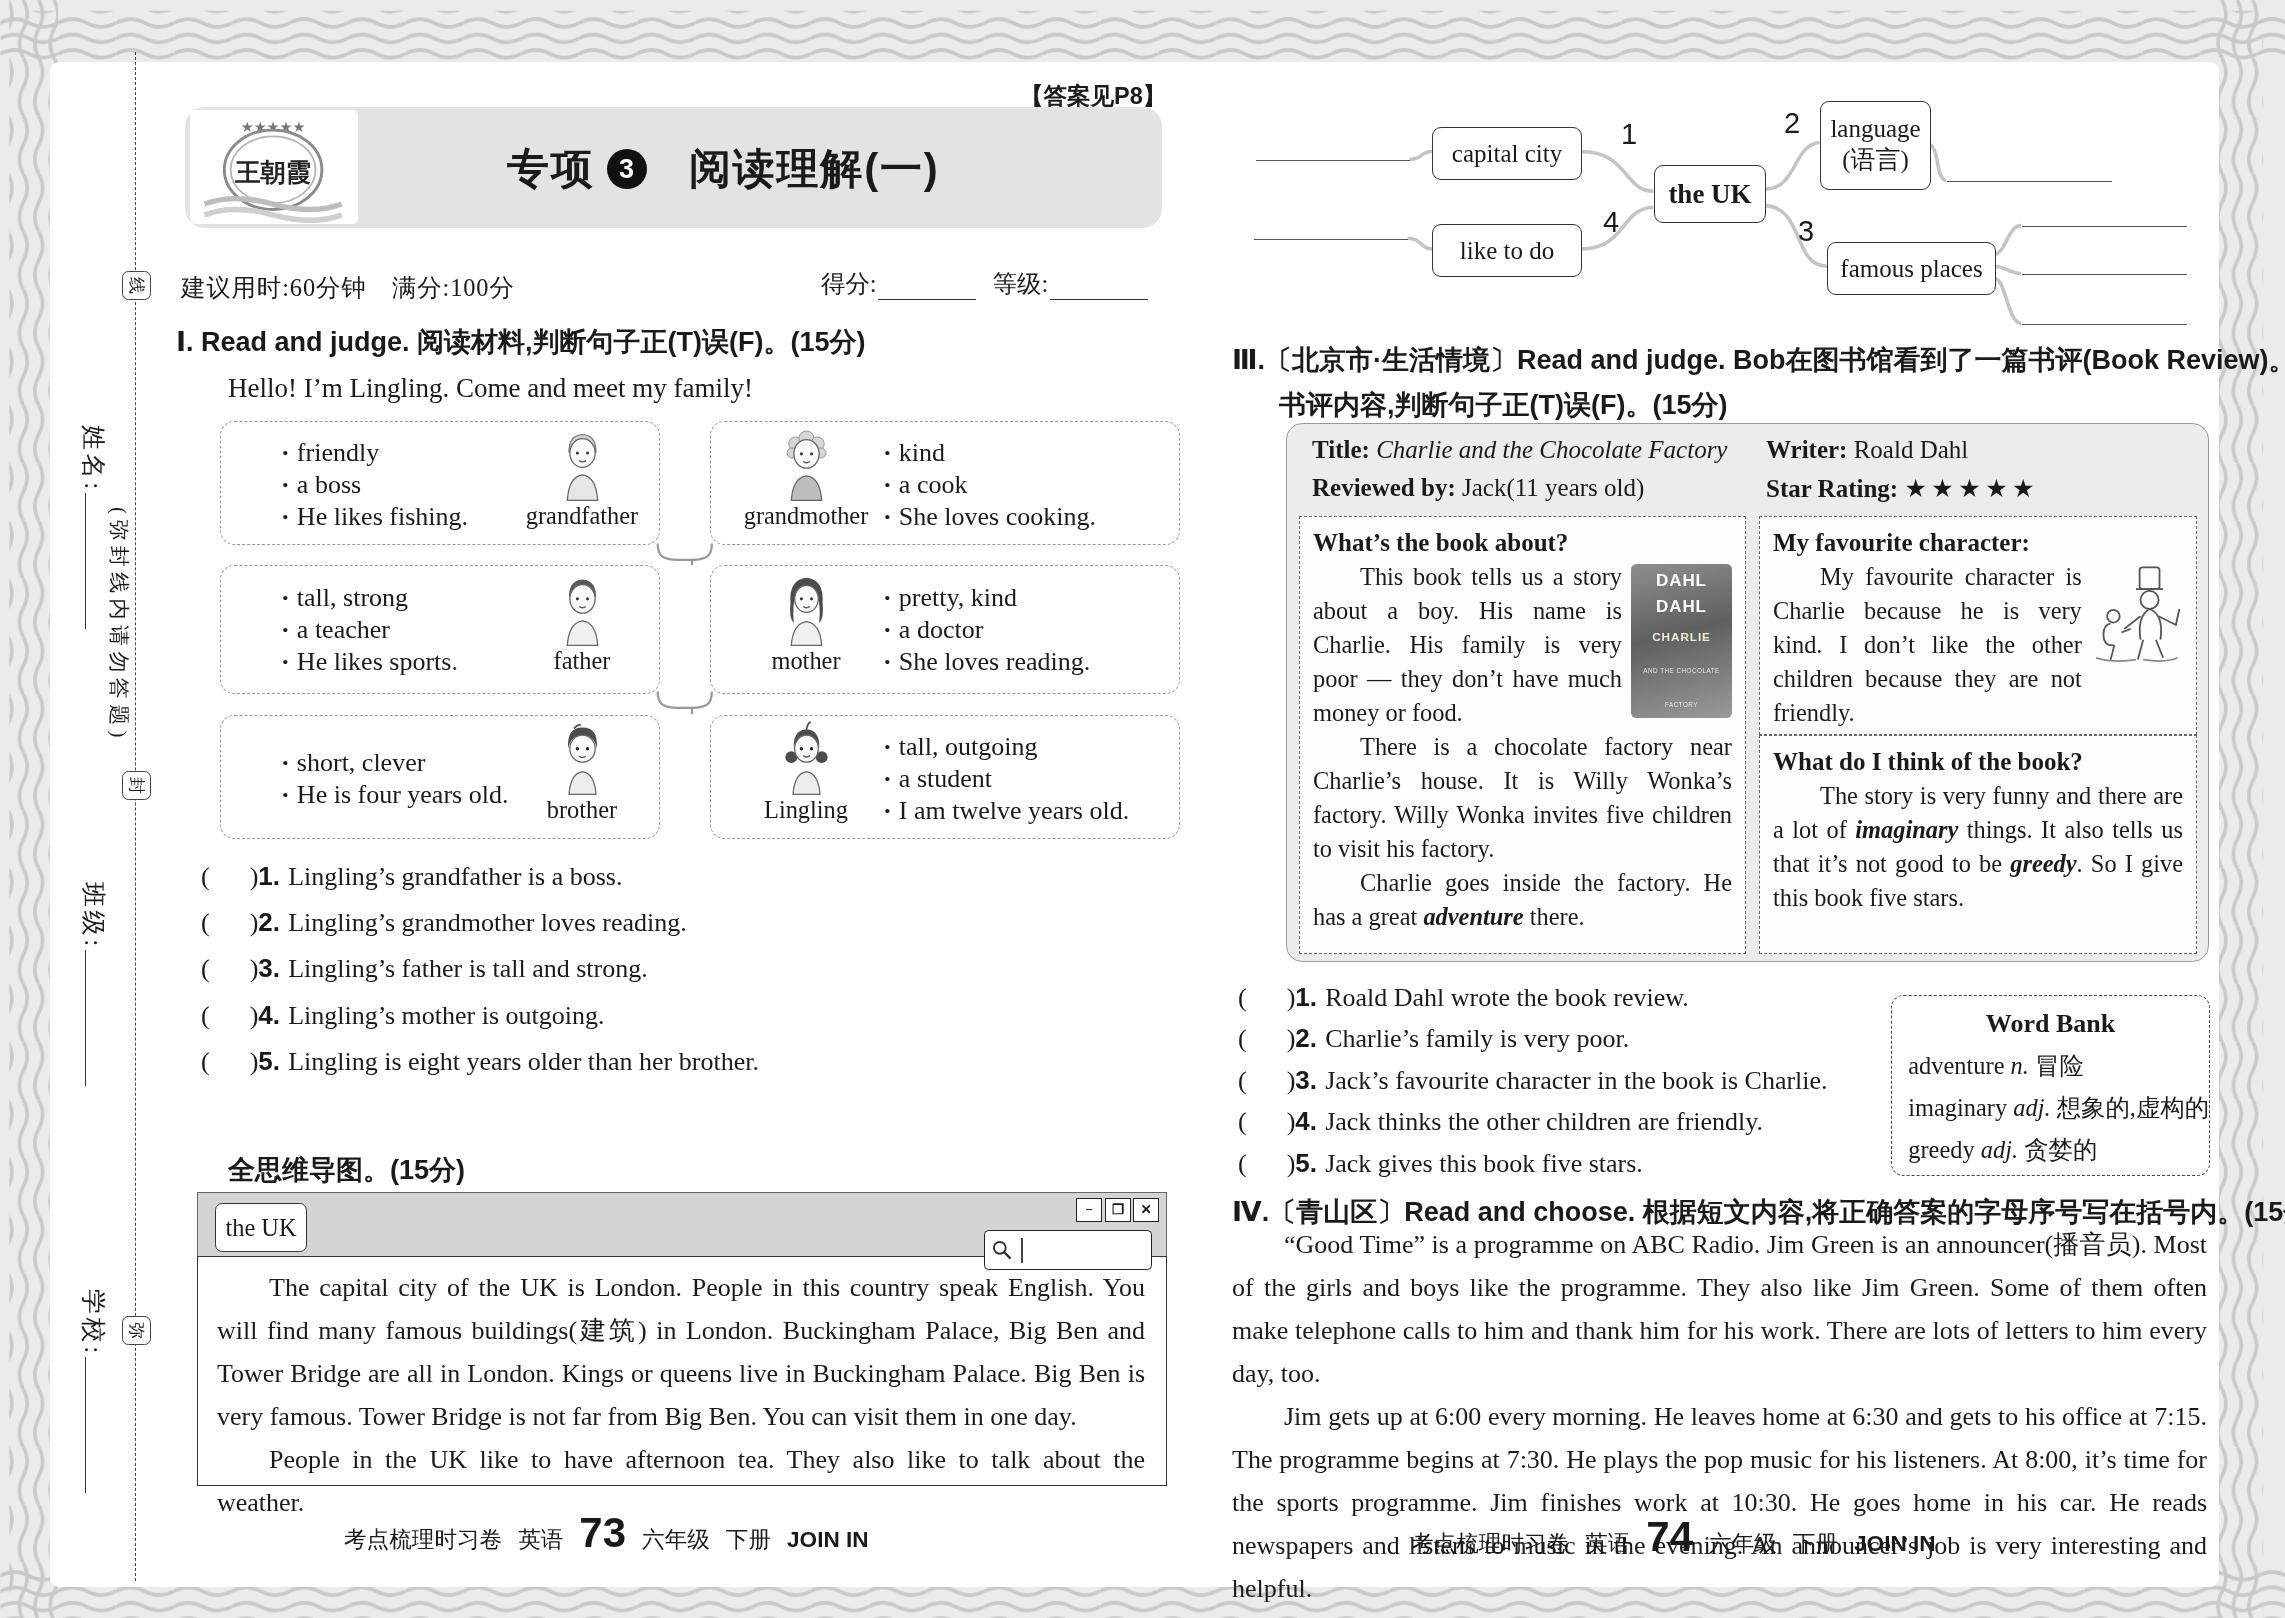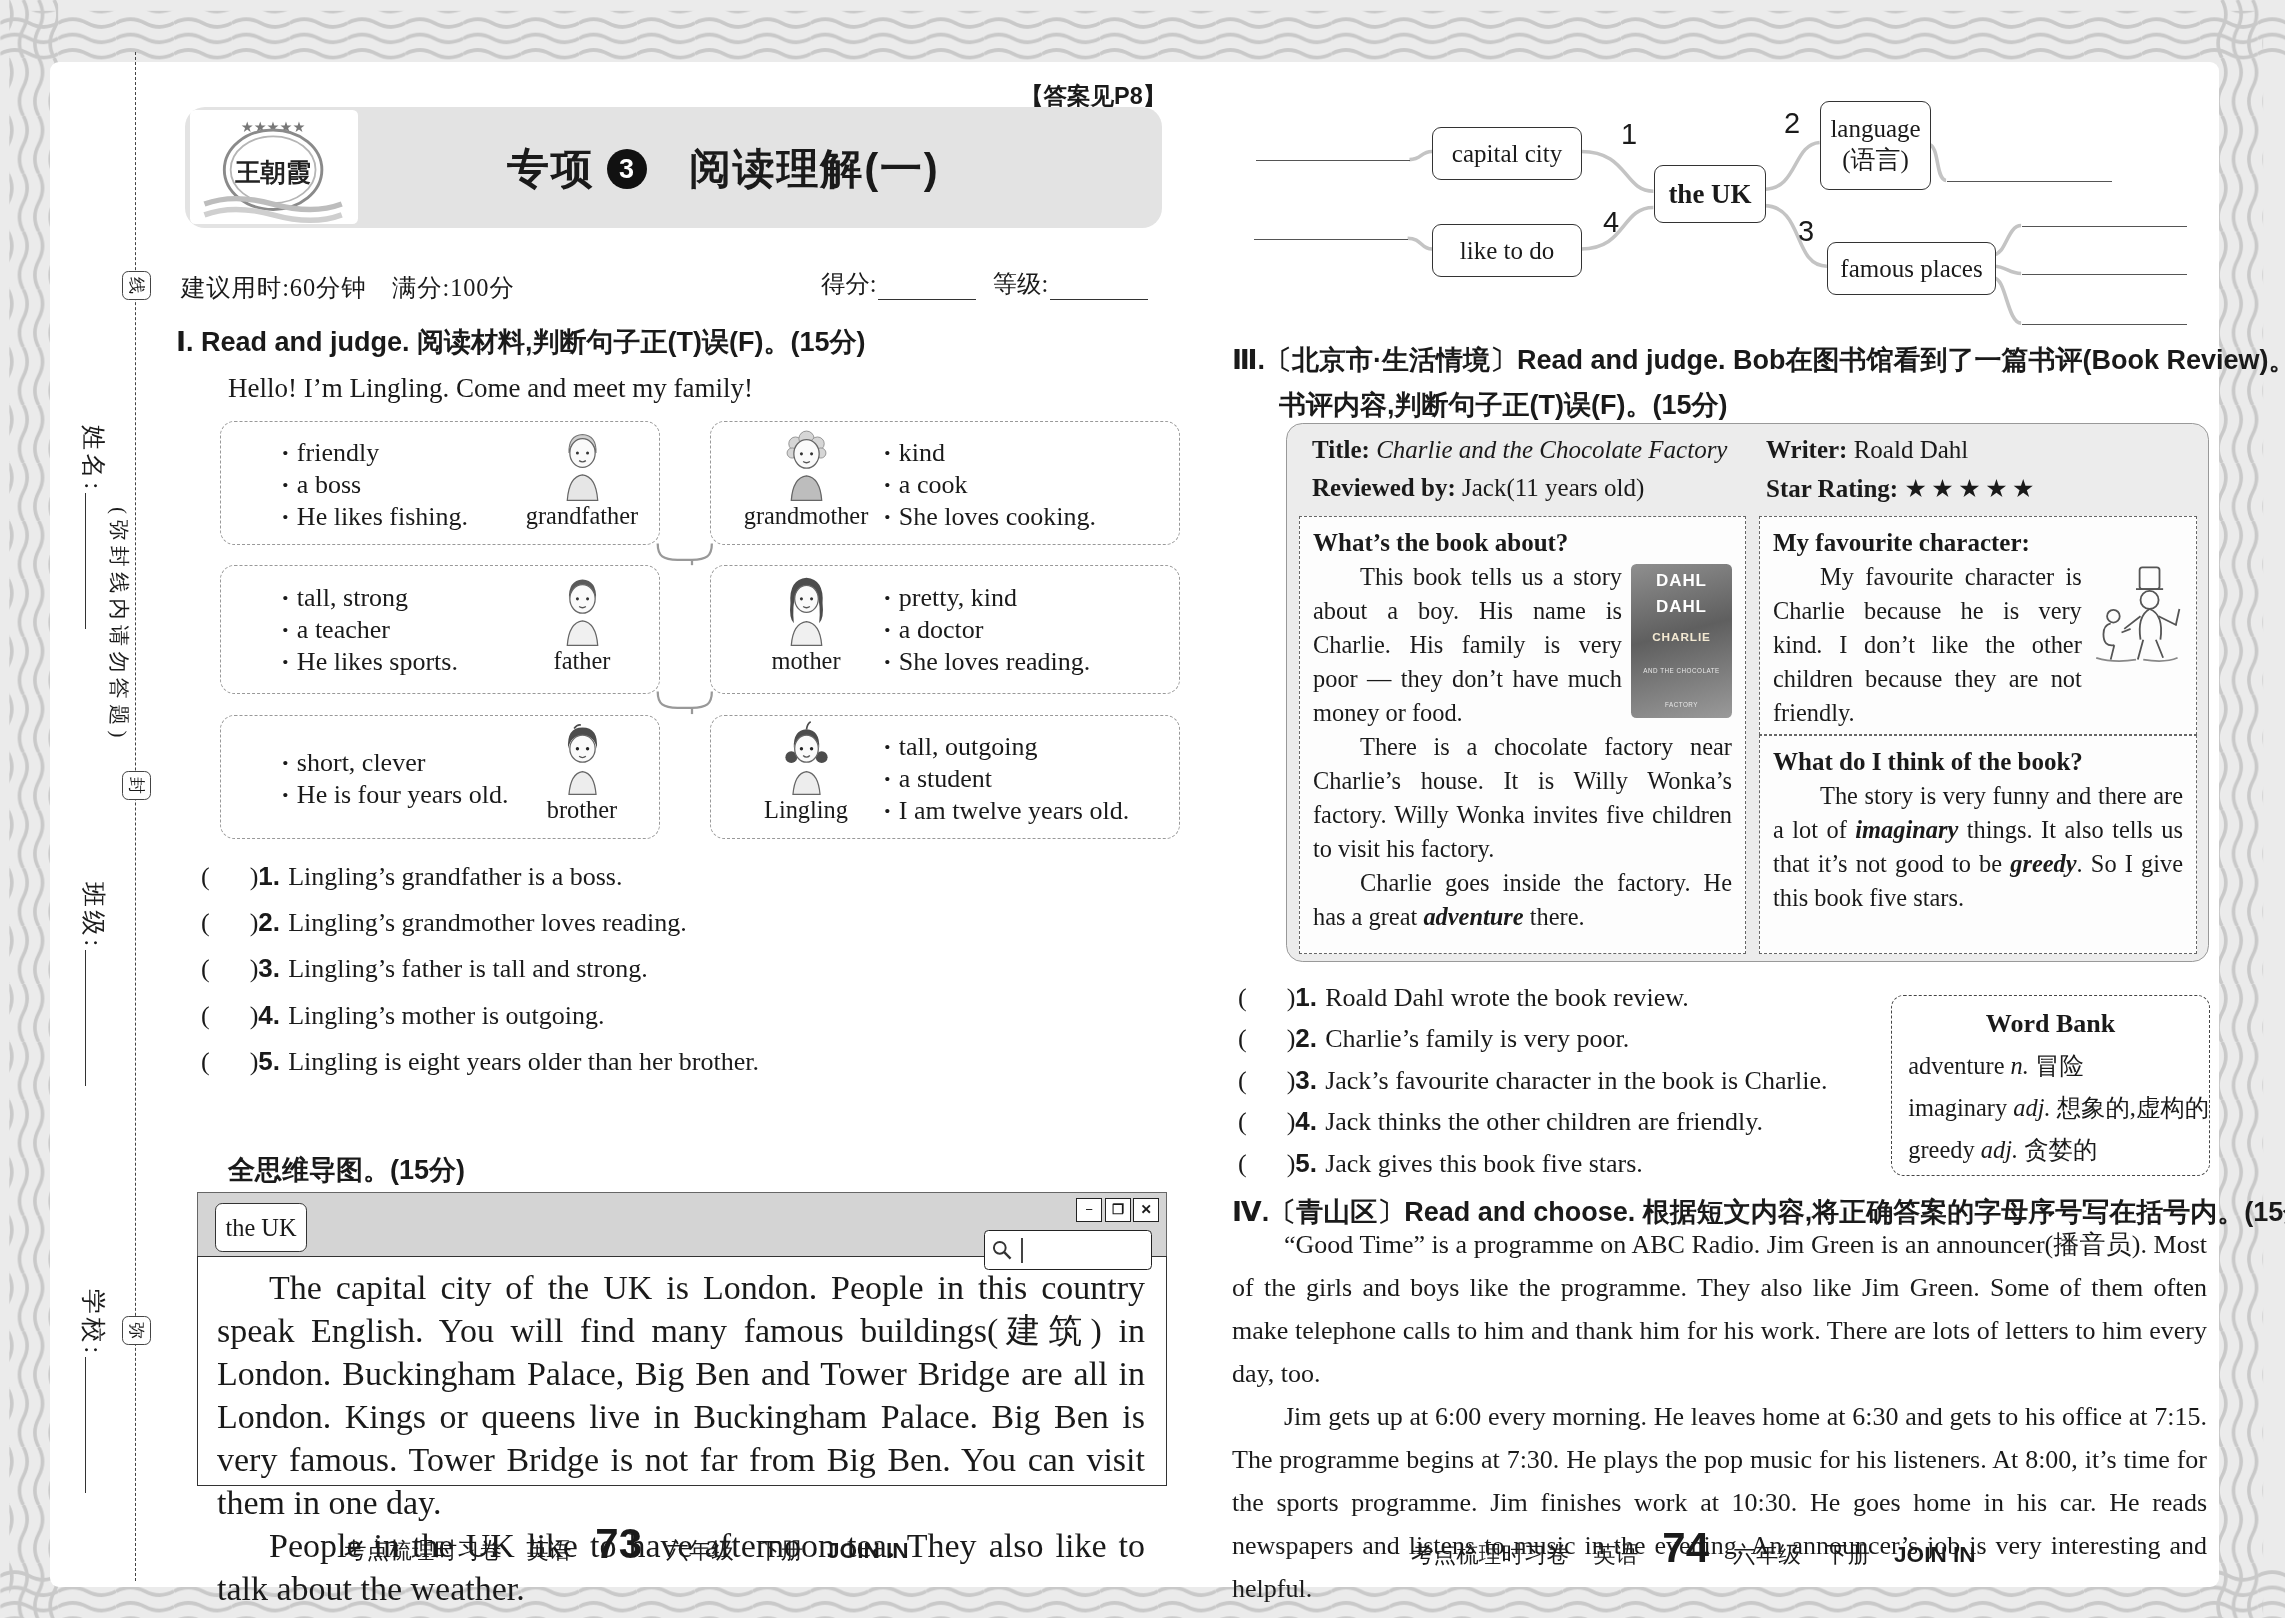--- a/index.html
+++ b/index.html
@@ -43,24 +43,24 @@
   
   .bwin-bar{position:absolute;left:197px;top:1192px;width:968px;height:63px;background:#d4d4d4;border:1.8px solid #666;border-bottom:none;}
   .btab{position:absolute;left:215px;top:1203px;width:90px;height:47px;background:#fff;border:1.8px solid #333;border-radius:7.2px;
     display:flex;align-items:center;justify-content:center;font-size:24.4px;}
   .wctl{position:absolute;top:1198px;width:24.4px;height:22px;border:1.8px solid #222;background:#fff;
     display:flex;align-items:center;justify-content:center;font-size:13.6px;font-weight:700;line-height:1;}
   .searchbox{position:absolute;left:984px;top:1230px;width:166px;height:38px;background:#fff;border:1.8px solid #222;border-radius:4.5px;
     display:flex;align-items:center;z-index:2;}
   .searchdiv{width:1.8px;height:25px;background:#444;margin-left:7.2px;}
   .bwin-body{position:absolute;left:197px;top:1256px;width:968px;height:228px;background:#fff;border:1.8px solid #333;}
-  .bwin-text{position:absolute;left:217px;top:1266px;width:928px;font-size:34px;line-height:43px;text-align:justify;}
+  .bwin-text{position:absolute;left:217px;top:1266px;width:928px;font-size:26px;line-height:43px;text-align:justify;}
   .bwin-text p{margin:0;text-indent:52px;}
   
-  .footer{position:absolute;display:flex;align-items:baseline;gap:24px;font-size:22.6px;margin-top:11px;}
+  .footer{position:absolute;display:flex;align-items:baseline;gap:16px;font-size:22.6px;}
   .footer .pageno{font-family:"Liberation Sans","DejaVu Sans",sans-serif;font-weight:700;font-size:42px;}
   
   .mnode{position:absolute;border:1.8px solid #333;border-radius:9px;background:#fff;
     display:flex;flex-direction:column;align-items:center;justify-content:center;font-size:25px;text-align:center;}
   .mcenter{font-weight:700;font-size:27px;}
   .mnum{position:absolute;font-family:"Liberation Sans","DejaVu Sans",sans-serif;font-size:29px;}
   .mline{position:absolute;border-bottom:1.8px solid #555;height:1.8px;}
   
   .rcard{position:absolute;left:1286px;top:423px;width:921px;height:537px;background:#ececec;border:1.8px solid #999;border-radius:16.3px;}
   .rhead{position:absolute;font-size:25px;white-space:nowrap;}

